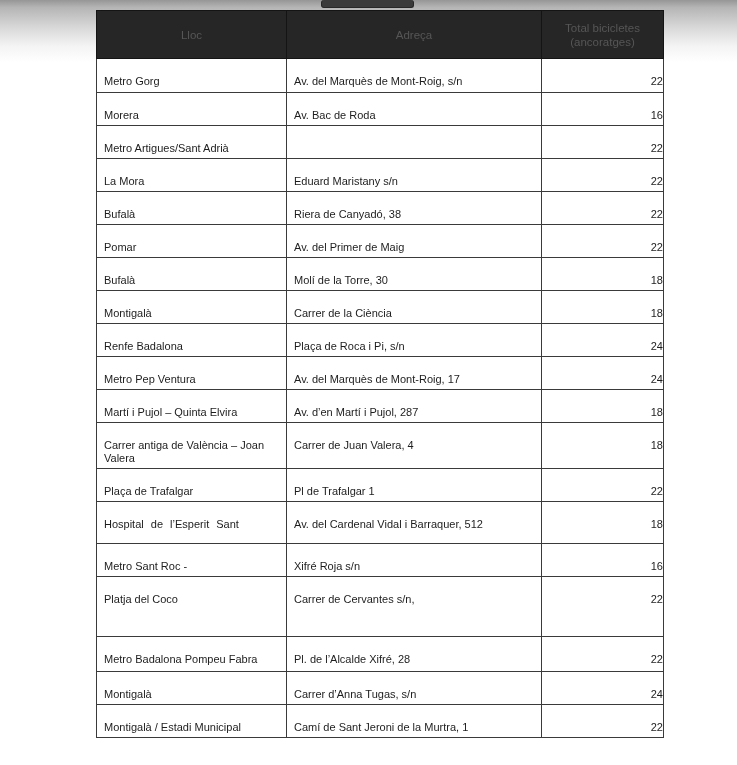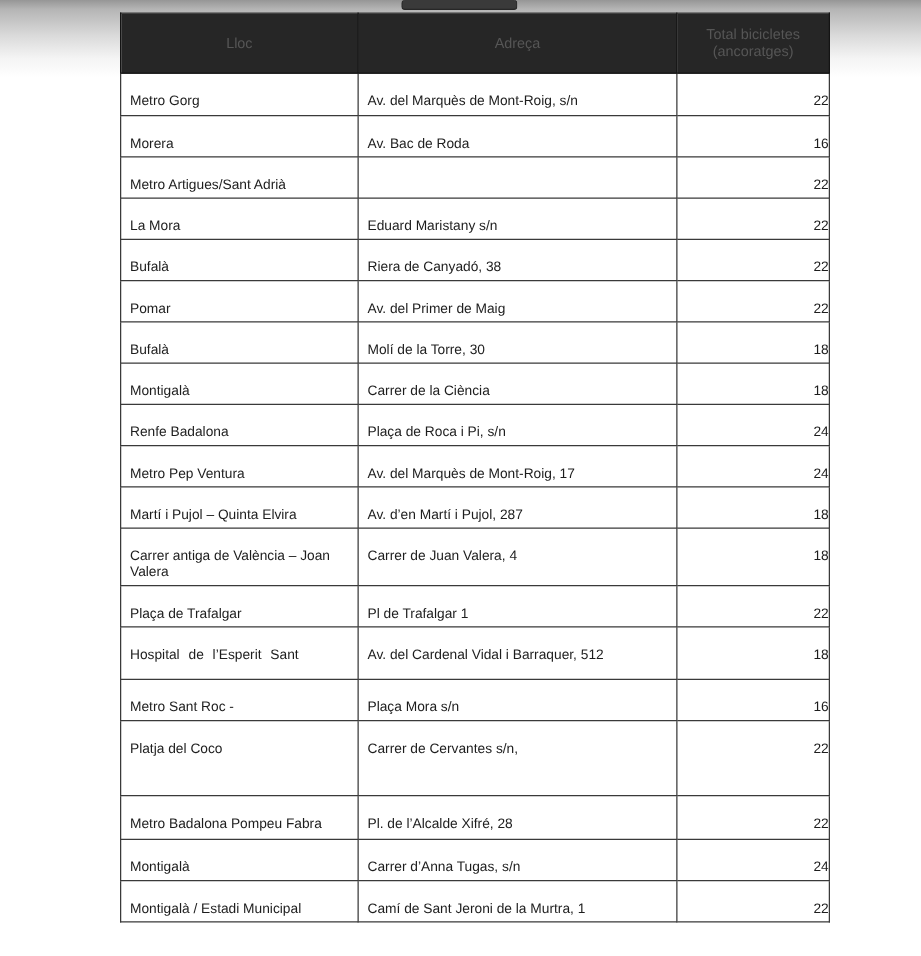--- a/index.html
+++ b/index.html
@@ -174,21 +174,21 @@
         <td>Pl de Trafalgar 1</td>
         <td class="total">22</td>
       </tr>
       <tr>
         <td>Hospital de l’Esperit Sant</td>
         <td>Av. del Cardenal Vidal i Barraquer, 512</td>
         <td class="total">18</td>
       </tr>
       <tr>
         <td>Metro Sant Roc -</td>
-        <td>Plaça Mora s/n</td>
+        <td>Xifré Roja s/n</td>
         <td class="total">16</td>
       </tr>
       <tr>
         <td>Platja del Coco</td>
         <td>Carrer de Cervantes s/n,</td>
         <td class="total">22</td>
       </tr>
       <tr>
         <td>Metro Badalona Pompeu Fabra</td>
         <td>Pl. de l’Alcalde Xifré, 28</td>

